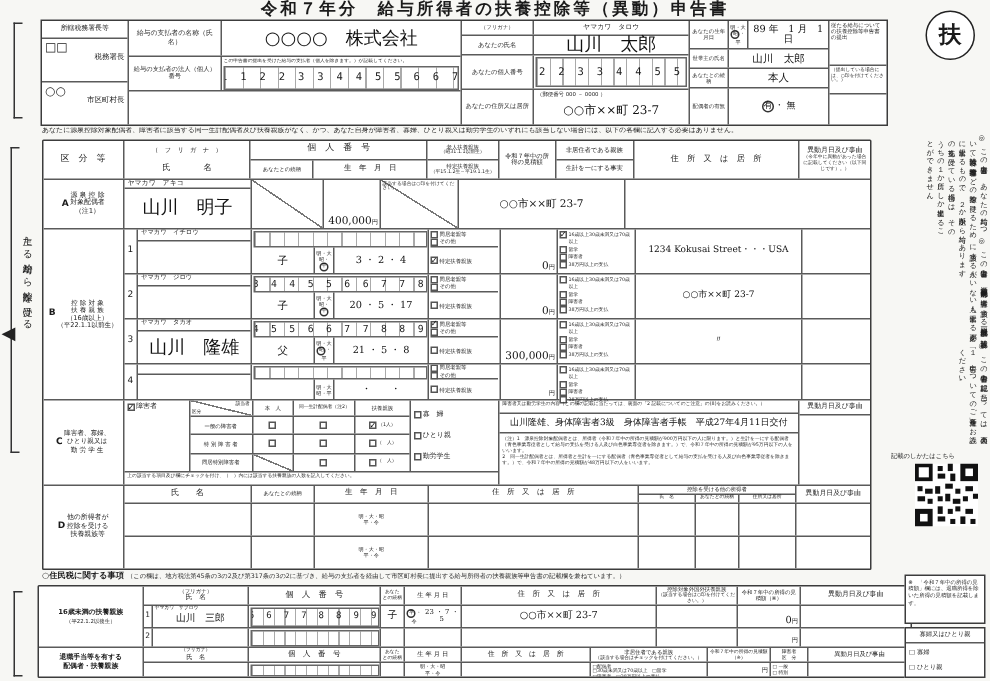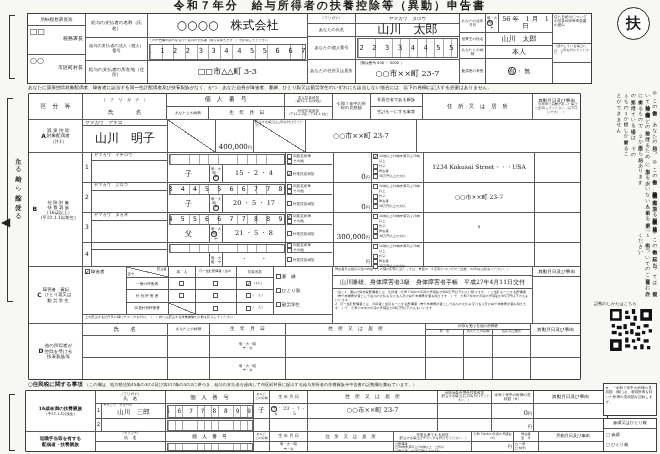--- a/index.html
+++ b/index.html
@@ -70,24 +70,20 @@
       <div class="ct fs45 bR lbl" style="width:62px;padding:0 2px">給与の支払者の名称（氏名）</div>
       <div class="ct hw fs9 grow">○○○○　株式会社</div>
     </div>
     <div class="f bB" style="height:23px">
       <div class="ct fs4 bR lbl" style="width:62px;padding:0 2px">給与の支払者の法人（個人）番号</div>
       <div class="fc grow" style="padding:0.5px 1px">
         <div class="fs3 ov" style="height:5px">この申告書の提出を受けた給与の支払者（個人を除きます。）が記載してください。</div>
         <div class="digits fs7 grow" style="--w:11.7px">1 1 2 2 3 3 4 4 5 5 6 6 7</div>
       </div>
     </div>
-    <div class="f" style="height:22px">
-      <div class="ct fs45 bR lbl" style="width:62px;padding:0 2px">給与の支払者の所在地（住所）</div>
-      <div class="ct hw fs8 grow">□□市△△町 3-3</div>
-    </div>
   </div>
 
   <div class="fc bR" style="width:152px">
     <div class="f bB" style="height:10px">
       <div class="ct fs35 bR lbl" style="width:48px">（フリガナ）</div>
       <div class="ct fs45 grow">ヤマカワ　タロウ</div>
     </div>
     <div class="f bB" style="height:13px">
       <div class="ct fs4 bR lbl" style="width:48px">あなたの氏名</div>
       <div class="ct hw fs9 grow">山川　太郎</div>
@@ -107,21 +103,21 @@
     </div>
   </div>
 
   <div class="fc bR" style="width:93px">
     <div class="f bB" style="height:19px">
       <div class="ct fs35 bR lbl pre" style="width:26px">あなたの生年月日</div>
       <div class="era fc ct bR" style="width:13px">
         <div>明・大</div>
         <div><span class="circ">昭</span><span>・平</span></div>
       </div>
-      <div class="ct hw fs65 grow">56 年　1 月　1 日</div>
+      <div class="ct hw fs65 grow">89 年　1 月　1 日</div>
     </div>
     <div class="f bB" style="height:13px">
       <div class="ct fs35 bR lbl" style="width:26px">世帯主の氏名</div>
       <div class="ct hw fs7 grow">山川　太郎</div>
     </div>
     <div class="f bB" style="height:13px">
       <div class="ct fs35 bR lbl" style="width:26px">あなたとの続柄</div>
       <div class="ct hw fs7 grow">本人</div>
     </div>
     <div class="f" style="height:24px">
@@ -218,21 +214,21 @@
         <div class="fc bR" style="width:118px">
           <div style="height:12px;padding:0.5px">
               <div class="digits fs65" style="--w:9.6px;height:100%"></div>
             </div>
           <div class="f grow">
             <div class="ct hw fs7 bR" style="width:42px">子</div>
             <div class="era fc ct bR" style="width:13px">
                 <div>明・大</div>
                 <div><span>昭・</span><span class="circ">平</span><span></span></div>
               </div>
-            <div class="ct hw fs65 grow">15 ・ 2 ・ 4</div>
+            <div class="ct hw fs65 grow">3 ・ 2 ・ 4</div>
           </div>
         </div>
         <div class="fc bR fs35" style="width:48px;padding:0 1px">
           <div class="bB fc" style="height:12px;justify-content:center">
             <div class="f" style="align-items:center">
                 <span class="cbx">
                   <i></i>
                 </span>
                 <span>同居老親等</span>
               </div>
@@ -355,20 +351,21 @@
             </div>
         </div>
         <div class="ct hw fs6 bR ov" style="width:111px">○○市××町 23-7</div>
         <div class="grow"></div>
       </div>
 
       <div class="f bB" style="height:30px">
         <div class="ct fs6 bR" style="width:9px">3</div>
         <div class="fc bR" style="width:76px">
           <div class="fs4 bB" style="padding:0 2px;height:8px">ヤマカワ　タカオ</div>
+          <div class="ct hw fs9 grow">山川　隆雄</div>
         </div>
         <div class="fc bR" style="width:118px">
           <div style="height:12px;padding:0.5px">
               <div class="digits fs65" style="--w:9.6px;height:100%">4 4 5 5 6 6 7 7 8 8 9 9</div>
             </div>
           <div class="f grow">
             <div class="ct hw fs7 bR" style="width:42px">父</div>
             <div class="era fc ct bR" style="width:13px">
                 <div>明・大</div>
                 <div><span></span><span class="circ">昭</span><span>・平</span></div>

